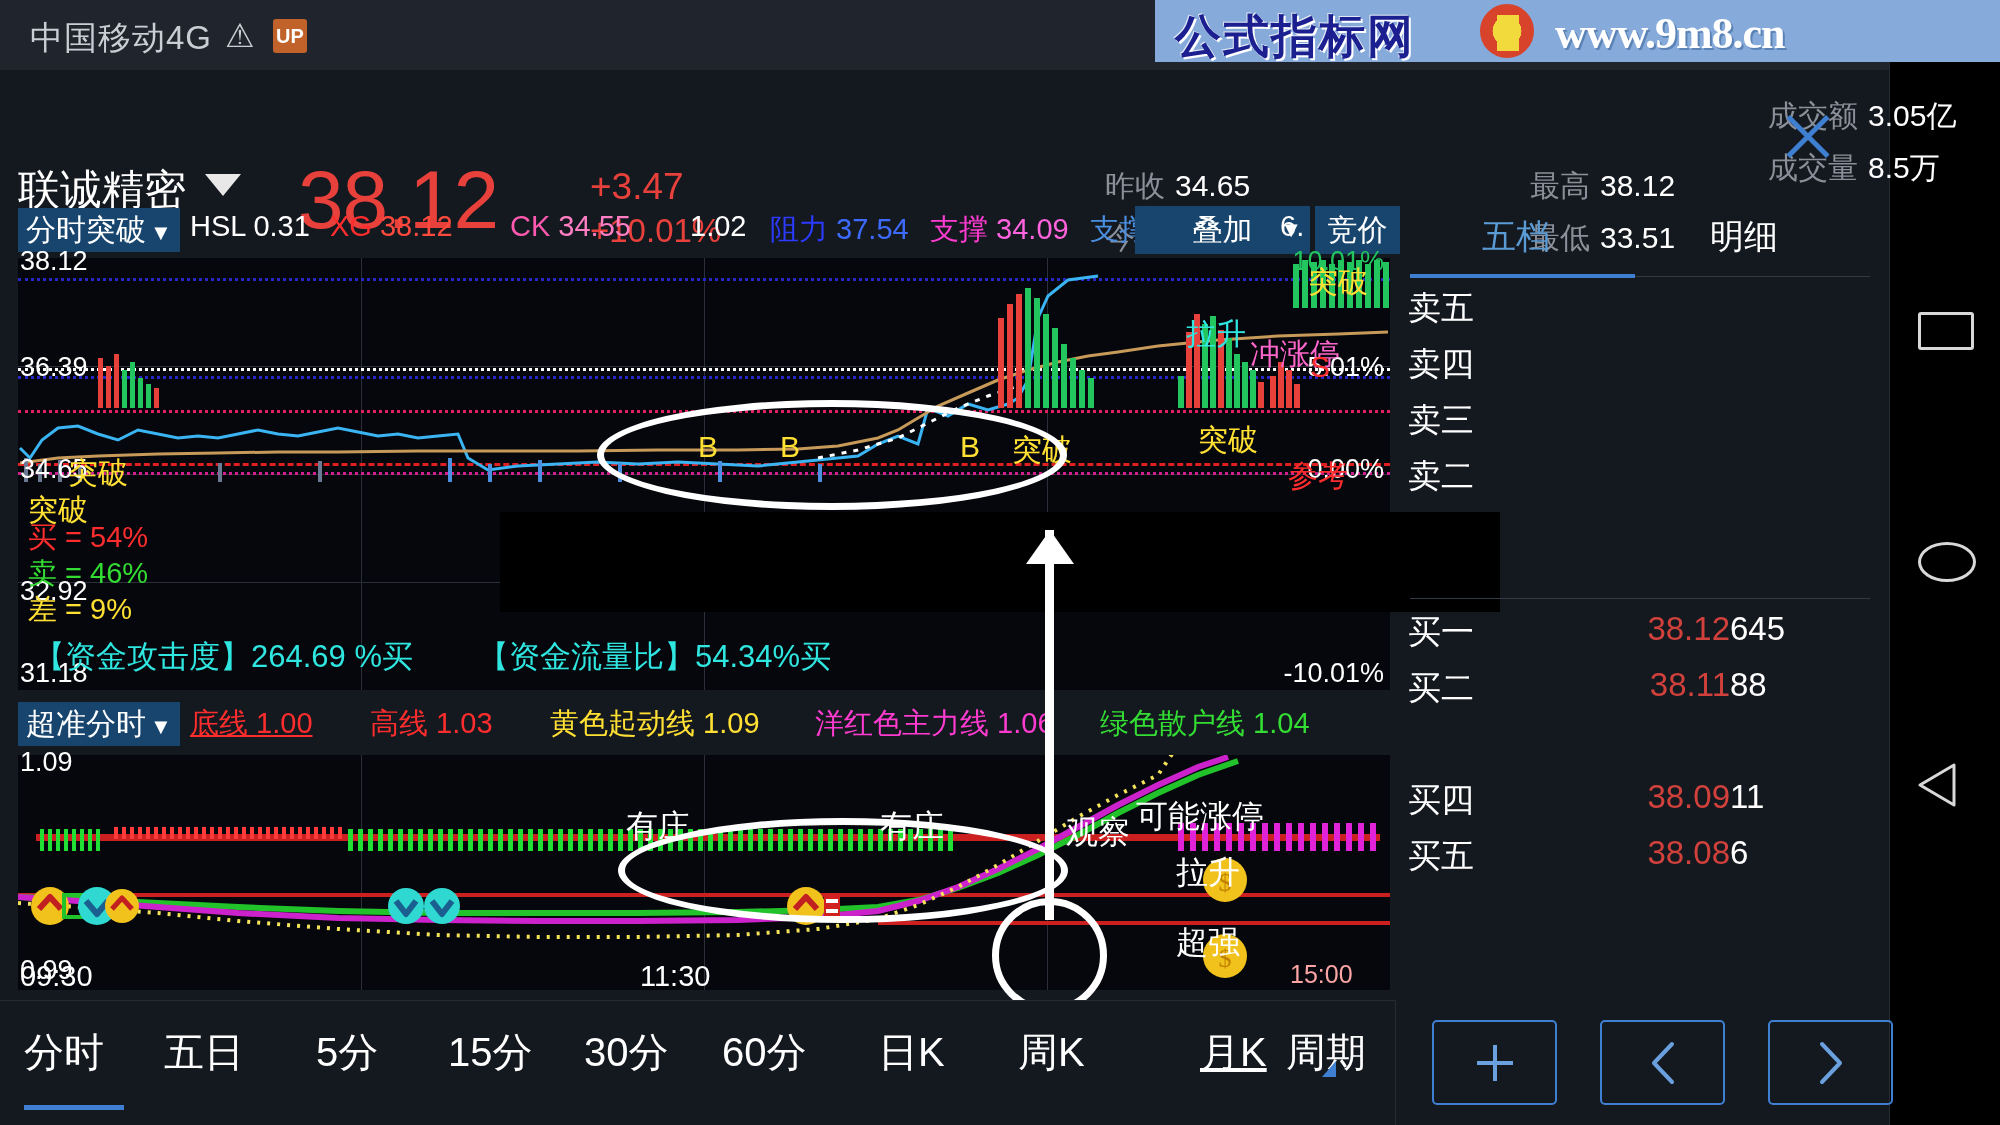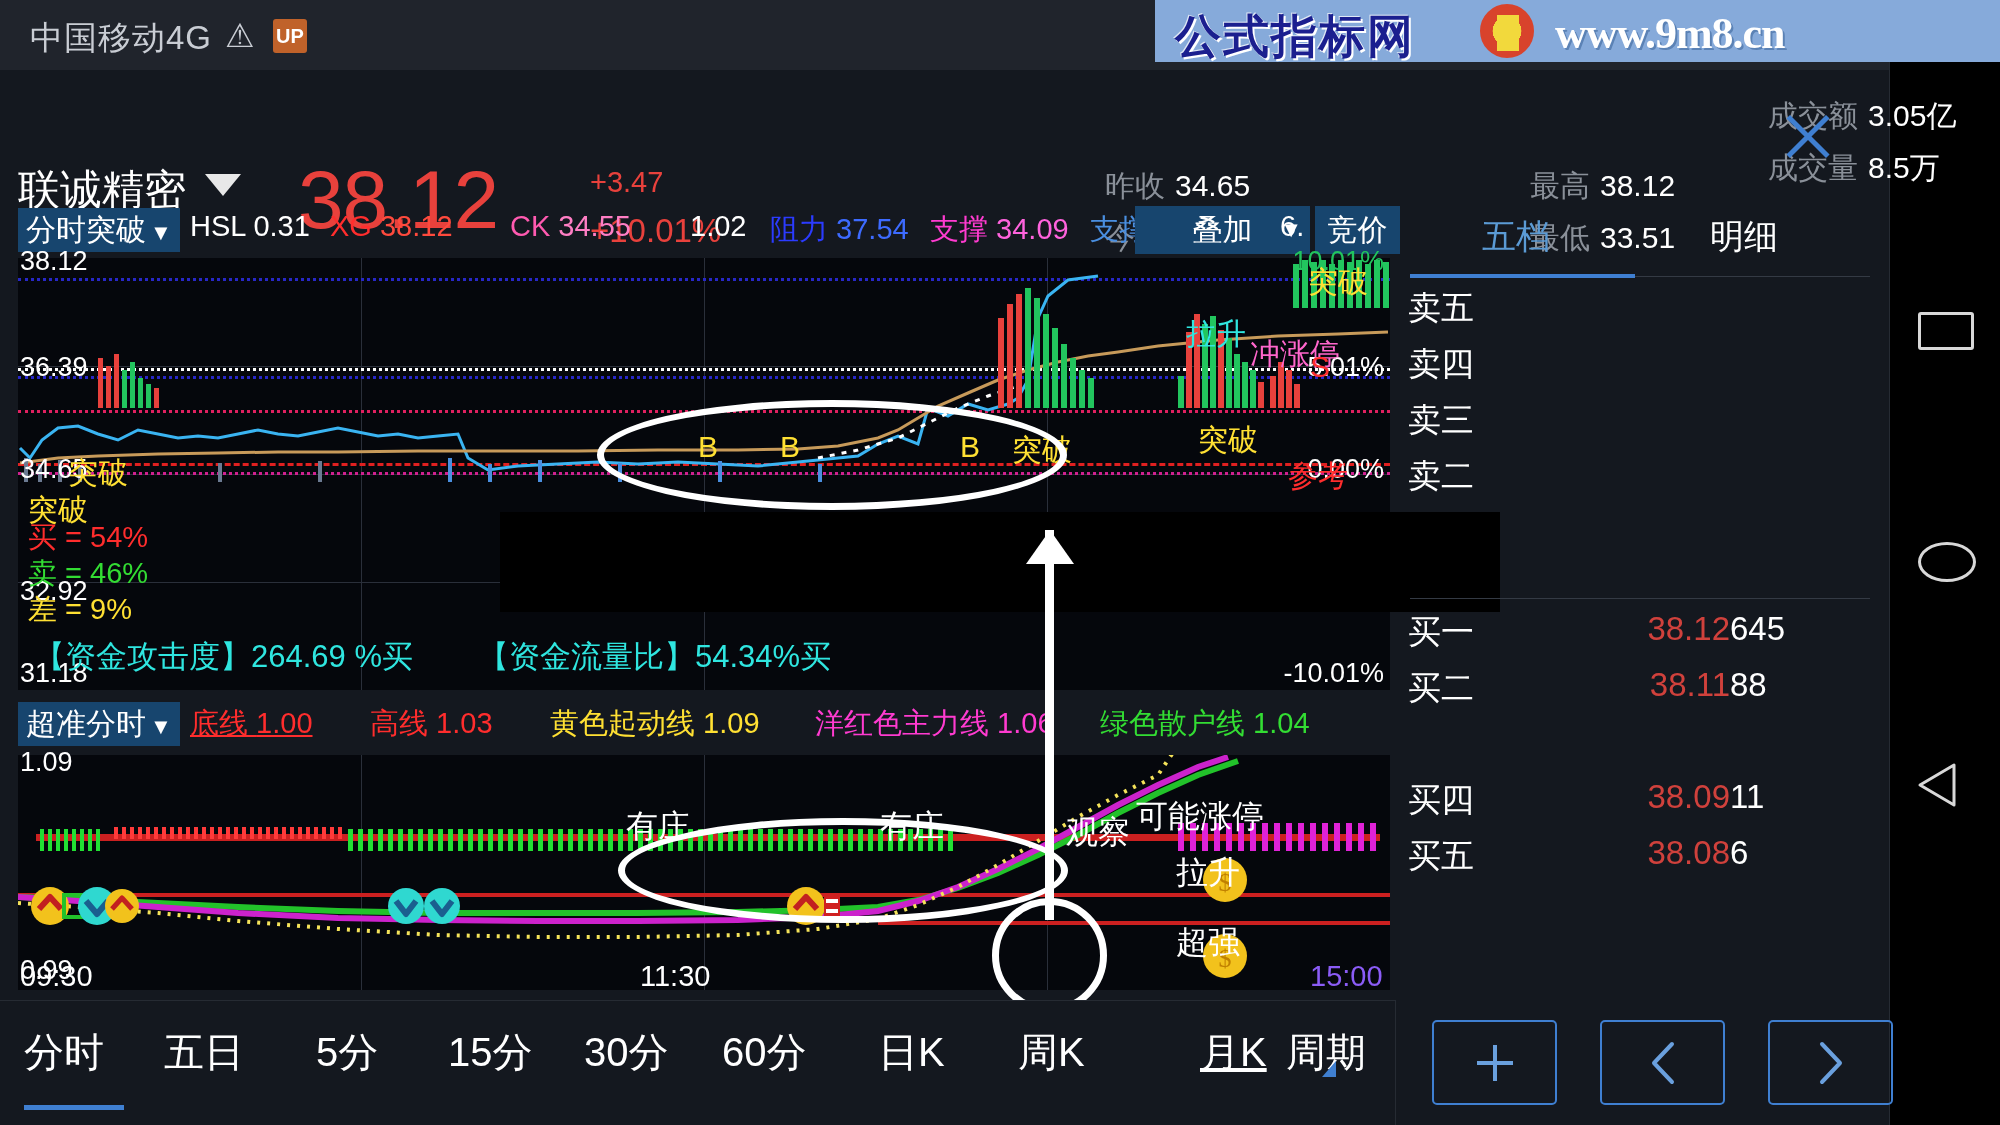--- a/index.html
+++ b/index.html
@@ -28,21 +28,21 @@
   .nav-ci{top:480px;width:52px;height:34px;border:3px solid #d8d8d8;border-radius:50%;}
   .nav-tr{top:700px;width:0;height:0;border-top:22px solid transparent;border-bottom:22px solid transparent;border-right:38px solid transparent;}
   .nav-tr svg{position:absolute;left:-2px;top:-22px;}
 
   
   .quote{position:absolute;left:0;top:70px;width:1890px;height:130px;}
   .q-name{position:absolute;left:18px;top:92px;font-size:42px;color:#fff;}
   .q-caret{position:absolute;left:205px;top:104px;width:0;height:0;border-left:18px solid transparent;border-right:18px solid transparent;border-top:22px solid #e8e8e8;}
   .q-code{position:absolute;left:18px;top:143px;font-size:29px;color:#8a9099;}
   .q-price{position:absolute;left:298px;top:83px;font-size:82px;color:#e8413c;letter-spacing:-1px;}
-  .q-chg{position:absolute;left:590px;top:96px;font-size:29px;color:#e8413c;}
+  .q-chg{position:absolute;left:590px;top:96px;font-size:37px;color:#e8413c;}
   .q-pct{position:absolute;left:590px;top:142px;font-size:33px;color:#e8413c;}
   .q-cell{position:absolute;font-size:30px;}
   .q-lab{color:#8a9099;}
   .q-val{color:#fff;margin-left:10px;}
   .q-close{position:absolute;left:1780px;top:108px;width:56px;height:56px;}
   .q-close span{position:absolute;left:0;top:26px;width:56px;height:5px;background:#3f7fd1;}
   .q-close span:first-child{transform:rotate(45deg);}
   .q-close span:last-child{transform:rotate(-45deg);}
 
   
@@ -542,21 +542,21 @@
     <div class="ann" style="left:1118px;top:40px;color:#fff;font-size:32px;">可能涨停</div>
     <div class="ann" style="left:1158px;top:96px;color:#fff;font-size:32px;">拉升</div>
     <div class="ann" style="left:1158px;top:166px;color:#fff;font-size:32px;">超强</div>
 
     <div class="axis-lab" style="left:2px;top:-8px;">1.09</div>
     <div class="axis-lab" style="left:2px;top:200px;">0.99</div>
   </div>
 
   <div style="position:absolute;left:20px;top:960px;font-size:29px;color:#fff;">09:30</div>
   <div style="position:absolute;left:640px;top:960px;font-size:29px;color:#fff;">11:30</div>
-  <div style="position:absolute;left:1290px;top:960px;font-size:29px;color:#8b5cf6;margin-left:20px;">15:00</div>
+  <div style="position:absolute;left:1290px;top:960px;font-size:25px;color:#fca5a5;">15:00</div>
 
   <div class="bigcircle" style="left:597px;top:400px;width:470px;height:110px;"></div>
   <div class="blackbox" style="left:500px;top:512px;width:1000px;height:100px;"></div>
   <div class="bigcircle" style="left:618px;top:818px;width:450px;height:105px;"></div>
   <div class="bigcircle" style="left:992px;top:898px;width:115px;height:115px;"></div>
   <div class="arrowline" style="left:1045px;top:530px;width:9px;height:390px;"></div>
   <div style="position:absolute;left:1026px;top:530px;width:0;height:0;border-left:24px solid transparent;border-right:24px solid transparent;border-bottom:34px solid #fff;"></div>
 
   <div class="book">
     <div class="tabs">

